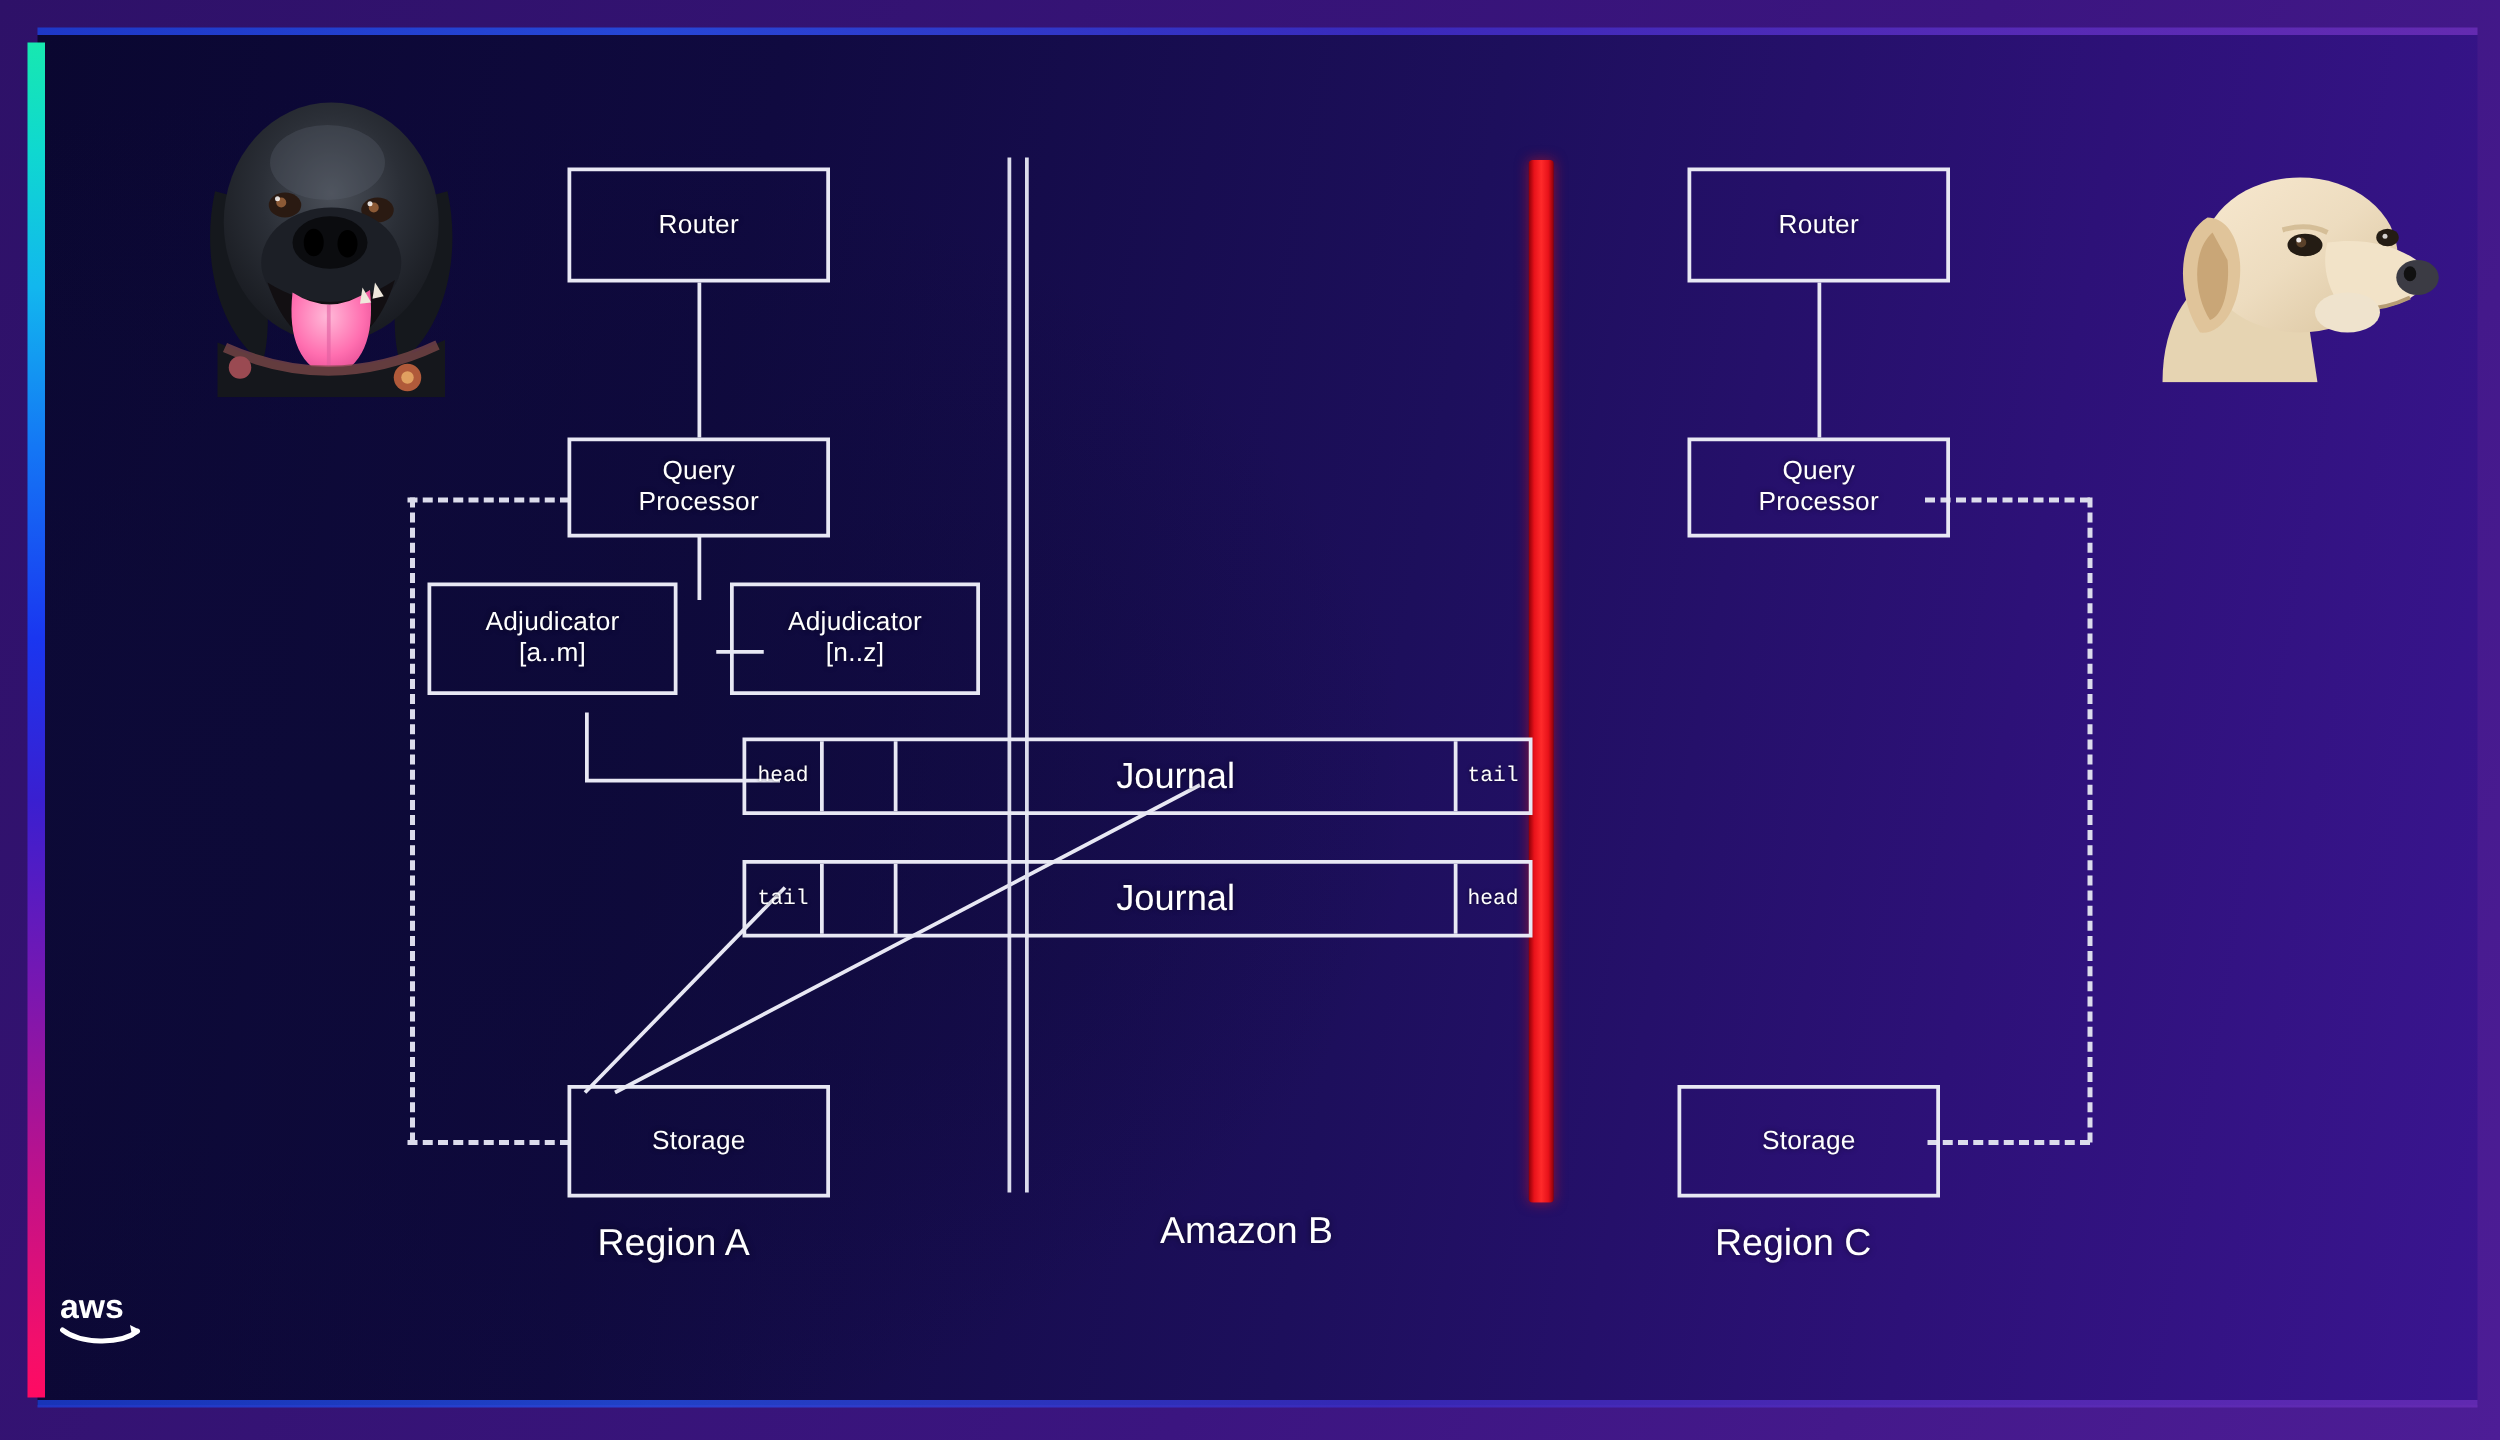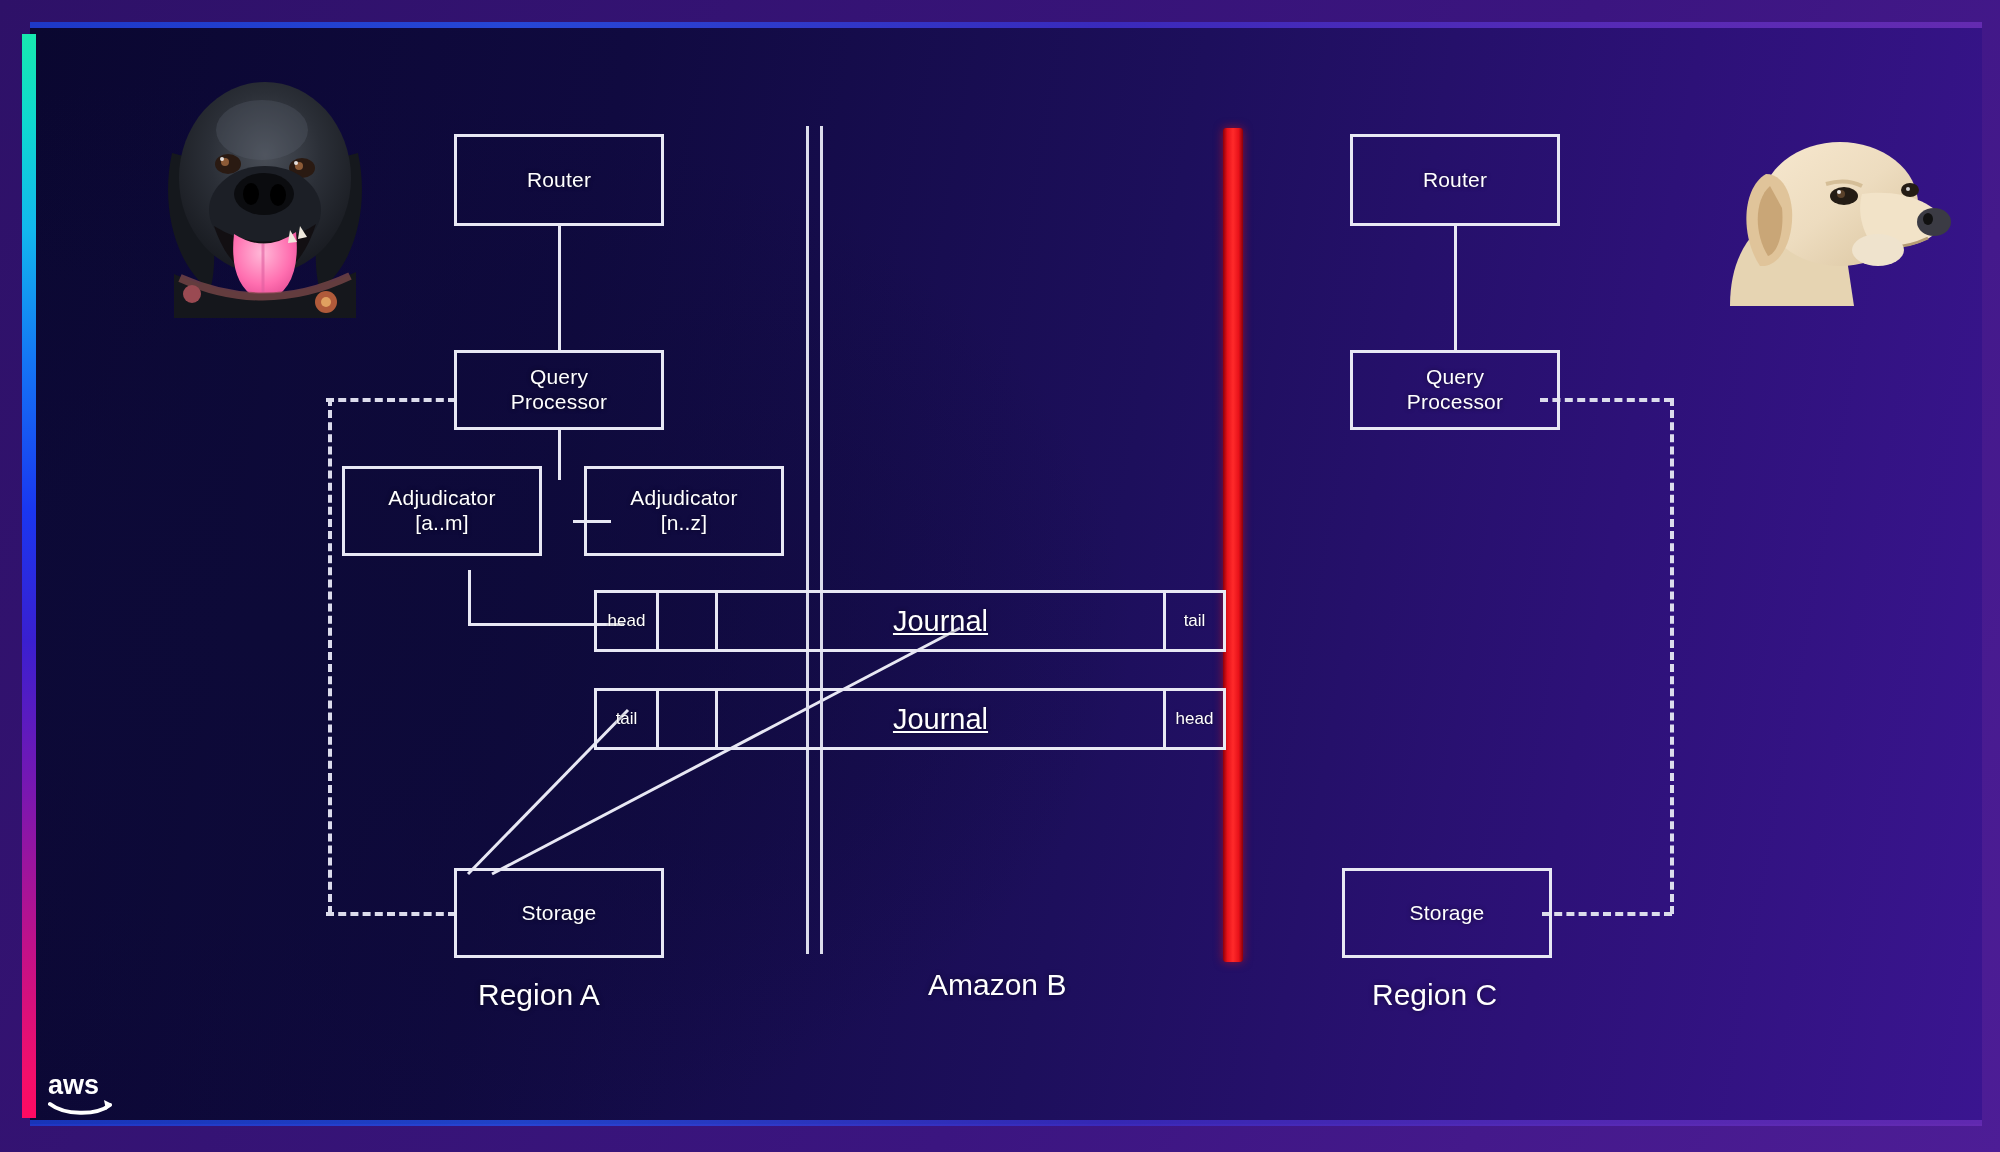--- a/index.html
+++ b/index.html
@@ -38,47 +38,47 @@
     background:transparent;color:#ffffff;
     display:flex;align-items:center;justify-content:center;text-align:center;
     font-size:21px;line-height:1.12;letter-spacing:.2px;
     text-shadow:0 0 4px rgba(0,0,0,.5);
     z-index:10;}
   .box.two-line{line-height:1.18;align-items:center;}
 
   .jbar{position:absolute;box-sizing:border-box;border:3px solid #e8e8f4;z-index:10;
     display:flex;align-items:stretch;}
   .jcell{box-sizing:border-box;display:flex;align-items:center;justify-content:center;
-    color:#fff;font-size:17px;font-family:Liberation Sans, sans-serif;
+    color:#fff;font-size:17px;font-family:Liberation Mono, monospace;
     text-shadow:0 0 3px rgba(0,0,0,.6);}
   .jcell.left{border-right:3px solid #e8e8f4;}
   .jcell.right{border-left:3px solid #e8e8f4;}
   .jmid{flex:1;display:flex;align-items:center;justify-content:center;
-    color:#fff;font-size:29px;text-shadow:0 0 4px rgba(0,0,0,.5);text-decoration:underline;}
+    color:#fff;font-size:29px;text-shadow:0 0 4px rgba(0,0,0,.5);}
   .jspacer{width:56px;border-right:3px solid #e8e8f4;}
 
   .line{position:absolute;background:#e8e8f4;z-index:8;}
   .vline{width:3px;}
   .hline{height:3px;}
 
   .dash-v{position:absolute;width:0;border-left:4px dashed #dcdcec;z-index:8;}
   .dash-h{position:absolute;height:0;border-top:4px dashed #dcdcec;z-index:8;}
 
   .divider{position:absolute;width:3px;background:#dcdcec;z-index:9;}
   .redbar{position:absolute;z-index:9;border-radius:3px;
     background:linear-gradient(90deg,#8e0008 0%,#e8121a 22%,#ff2a2a 50%,#e8121a 78%,#8e0008 100%);
     box-shadow:0 0 10px rgba(230,20,20,.55);}
 
   .region-label{position:absolute;color:#ffffff;font-size:30px;z-index:12;
     text-shadow:0 0 5px rgba(0,0,0,.5);white-space:nowrap;}
 
   .photo{position:absolute;z-index:11;overflow:hidden;}
   .copyright{position:absolute;color:#ffffff;font-size:16px;font-weight:bold;z-index:12;
     letter-spacing:.1px;white-space:nowrap;}
-  .aws-logo{position:absolute;z-index:12;width:66px;height:52px;margin-top:40px;}
+  .aws-logo{position:absolute;z-index:12;width:66px;height:52px;}
 
   svg.diag{position:absolute;left:0;top:0;width:1952px;height:1096px;z-index:8;
     pointer-events:none;overflow:visible;}
 </style>
 </head>
 <body>
 
 <div id="stage">
   <div class="frame-bleed"></div>
   <div class="top-accent"></div>

